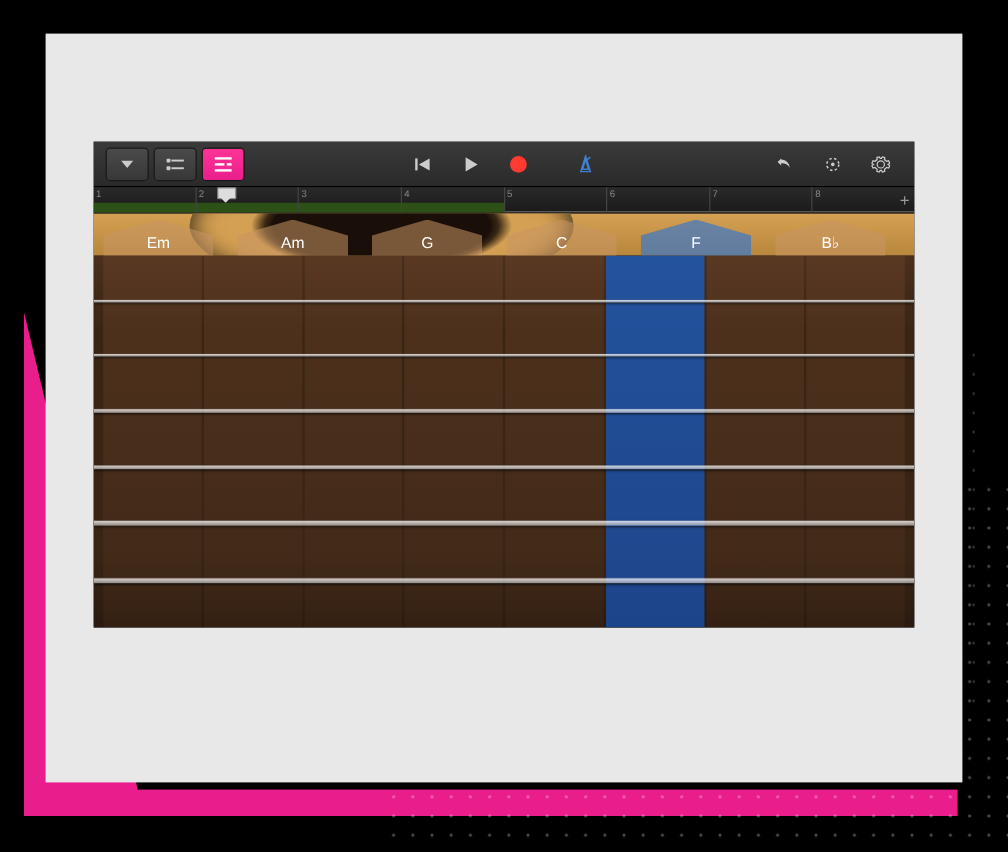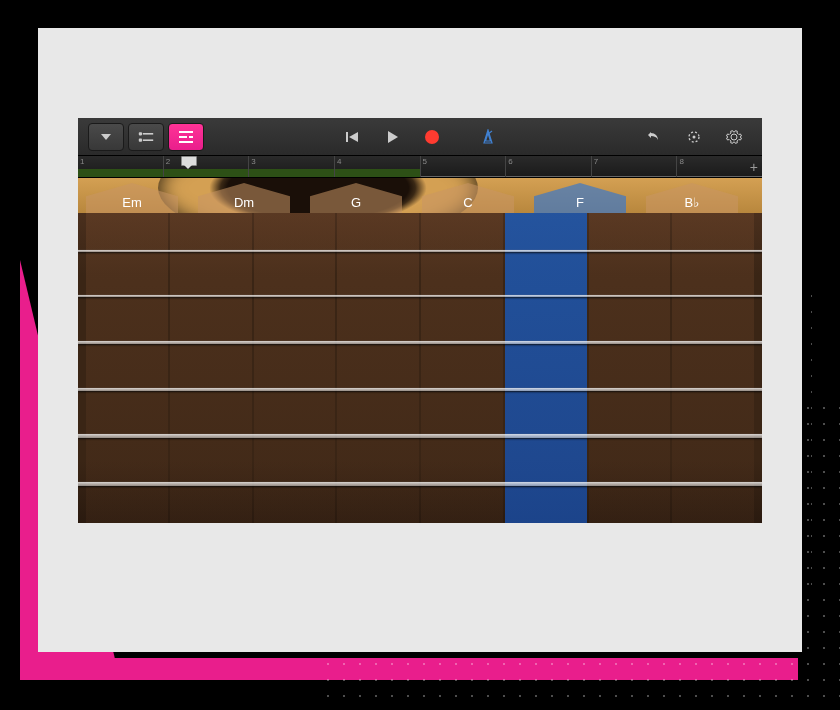--- a/index.html
+++ b/index.html
@@ -136,21 +136,21 @@
           <div class="ruler-seg">7</div>
           <div class="ruler-seg">8</div>
         </div>
       <span class="plus-btn">+</span>
     </div>
 
     <div class="guitar-top">
       <div class="soundhole"></div>
       <div class="chord-tabs" id="chord-tabs">
           <div class="chord-tab">Em</div>
-          <div class="chord-tab">Dm</div>
+          <div class="chord-tab">Am</div>
           <div class="chord-tab">G</div>
           <div class="chord-tab">C</div>
           <div class="chord-tab sel">F</div>
           <div class="chord-tab">B♭</div>
         </div>
     </div>
 
     <div class="fretboard">
       <div class="fret-columns" id="fret-cols">
           <div class="fret-col"></div>

